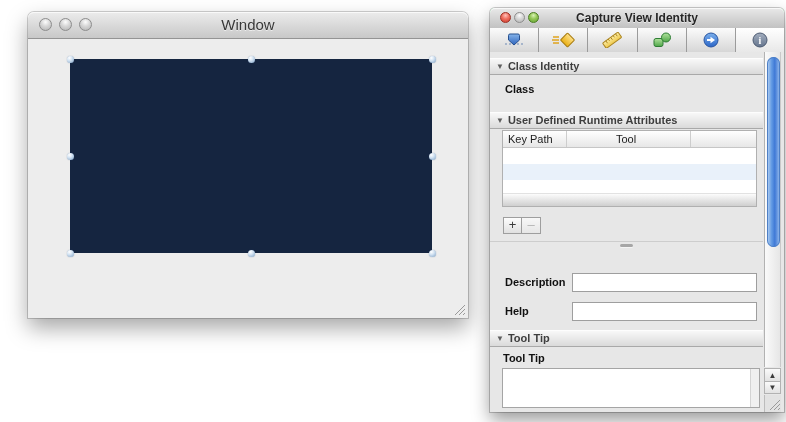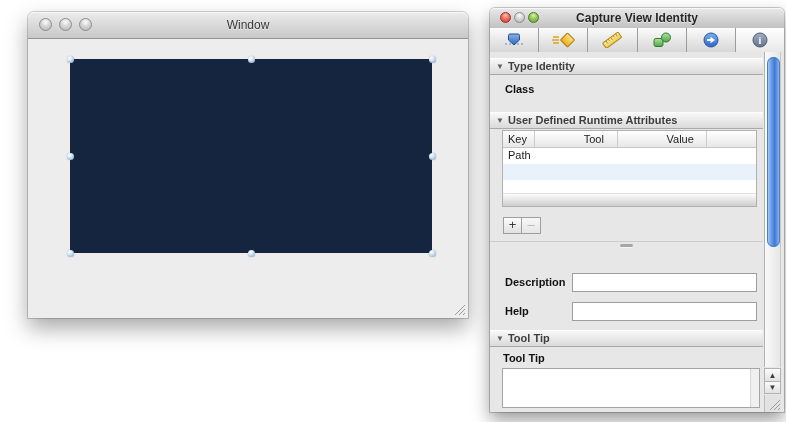--- a/index.html
+++ b/index.html
@@ -16,21 +16,21 @@
     box-shadow:0 10px 22px rgba(0,0,0,0.35), 0 0 0 1px rgba(0,0,0,0.18);
     background:#ededed;
   }
   .doc-titlebar{
     height:26px;border-radius:6px 6px 0 0;position:relative;
     background:linear-gradient(#ececec,#d8d8d8 55%,#c8c8c8);
     border-bottom:1px solid #949494;
     box-shadow:inset 0 1px 0 rgba(255,255,255,0.7);
   }
   .doc-title{
-    text-align:center;line-height:26px;font-size:12px;color:#383838;
+    text-align:center;line-height:26px;font-size:15px;color:#383838;
     text-shadow:0 1px 0 rgba(255,255,255,0.6);
   }
   .lights{position:absolute;left:11px;top:6px;display:flex;gap:7px;}
   .light{width:13px;height:13px;border-radius:50%;box-sizing:border-box;border:1px solid #8d8d8d;
     background:radial-gradient(circle at 50% 28%, #fdfdfd, #d6d6d6 45%, #b2b2b2);}
   .doc-content{position:absolute;top:27px;left:0;right:0;bottom:0;background:#ededed;}
   .capture-view{position:absolute;left:42px;top:20px;width:362px;height:194px;background:#152540;}
   .handle{position:absolute;width:7px;height:7px;border-radius:50%;
     background:radial-gradient(circle at 35% 28%, #ffffff, #d2e2f2 40%, #a8c2dc 70%, #86a6c6);
     box-shadow:0 0 1px rgba(60,90,130,0.7);}
@@ -233,32 +233,31 @@
           </defs>
         <circle cx="12" cy="8" r="7" fill="url(#g6)" stroke="#4e5c73" stroke-width="1"></circle>
         <text x="12" y="11.5" text-anchor="middle" font-size="10" font-weight="bold" fill="#ffffff" font-family="Liberation Serif, serif">i</text>
       </svg>
     </div>
   </div>
 
   <div class="panel-body">
 
     <div class="sec-head" style="top:6px">
-      <span class="tri">▼</span><span>Type Identity</span>
+      <span class="tri">▼</span><span>Class Identity</span>
     </div>
     <div class="fld-label" style="left:15px;top:31px">Class</div>
 
     <div class="sec-head" style="top:60px">
       <span class="tri">▼</span><span>User Defined Runtime Attributes</span>
     </div>
     <div class="rt-table">
       <div class="thead">
         <div class="th" style="width:64px">Key Path</div>
         <div class="th" style="width:80px">Tool</div>
-        <div class="th" style="width:95px">Value</div>
         <div class="th" style="flex:1"></div>
       </div>
       <div class="trow"></div>
       <div class="trow alt"></div>
       <div class="trow"></div>
       <div class="tfoot"></div>
     </div>
     <div class="pm-btns">
       <div class="pm">+</div>
       <div class="pm minus">–</div>

